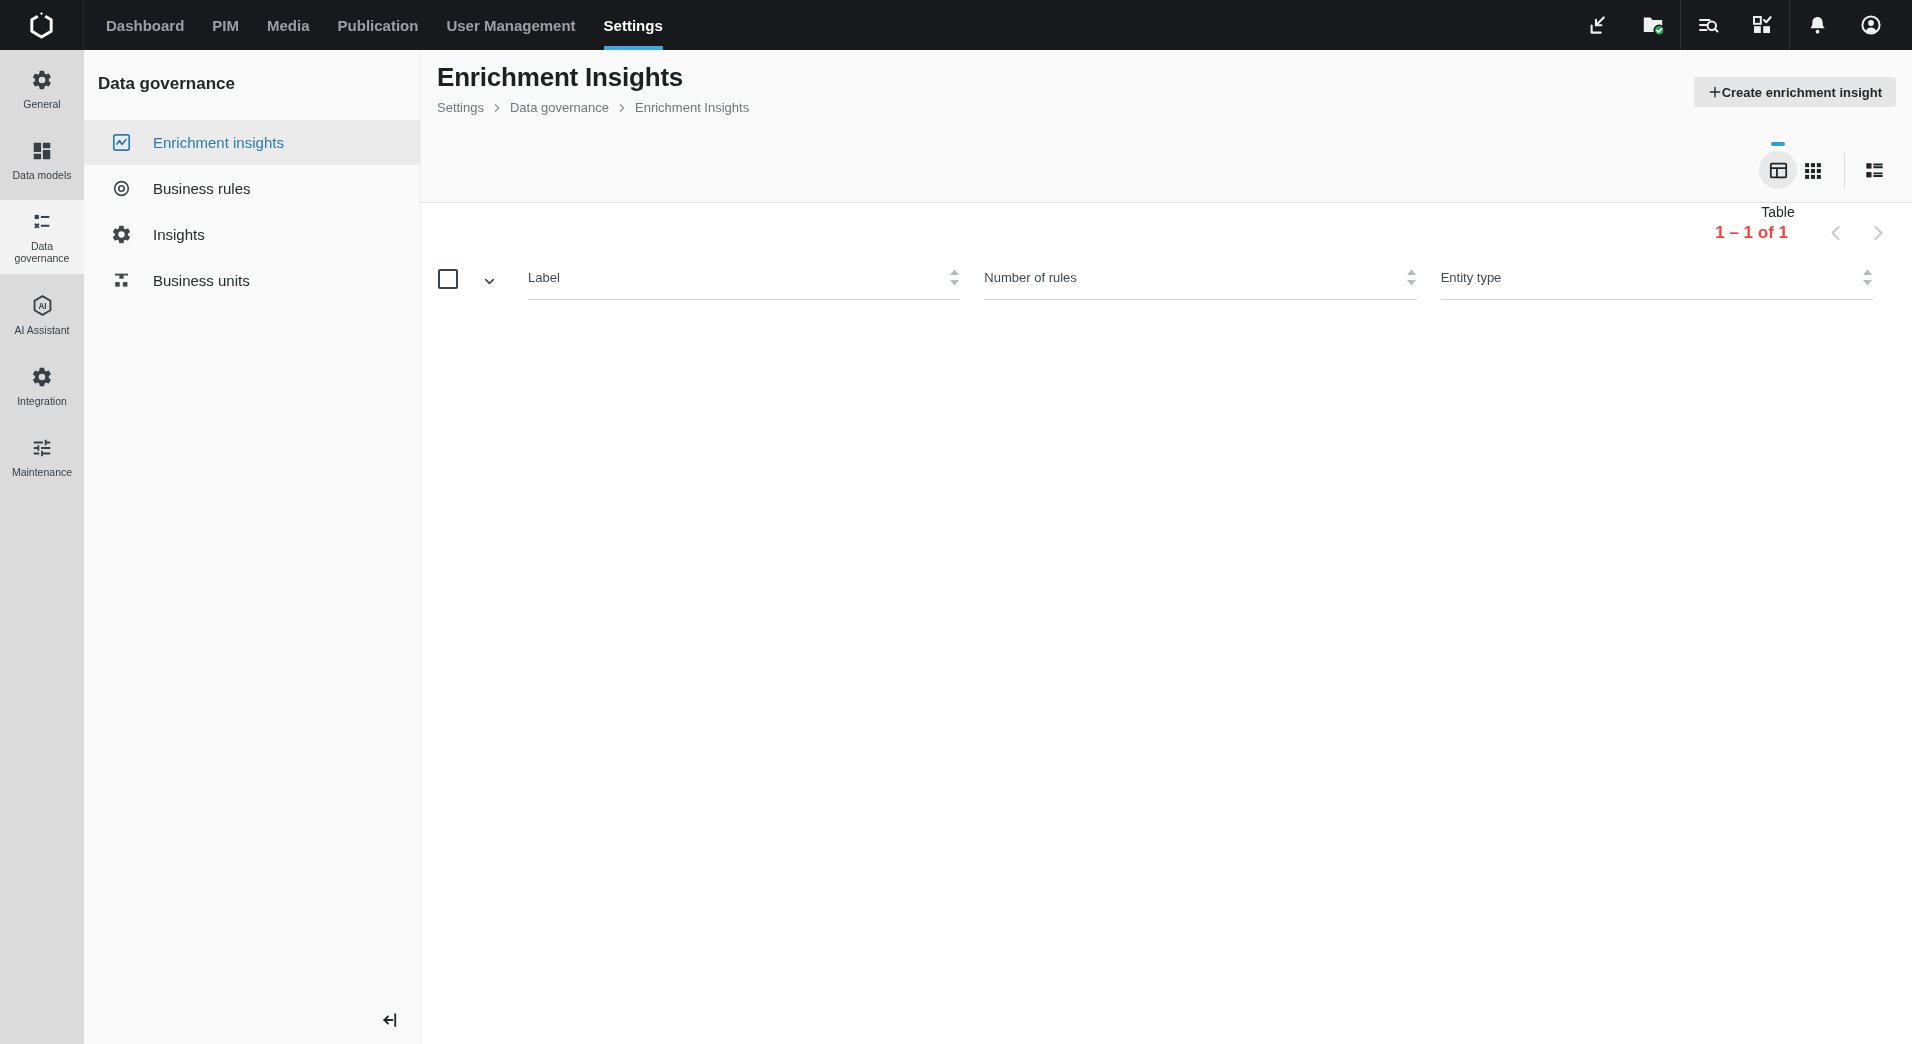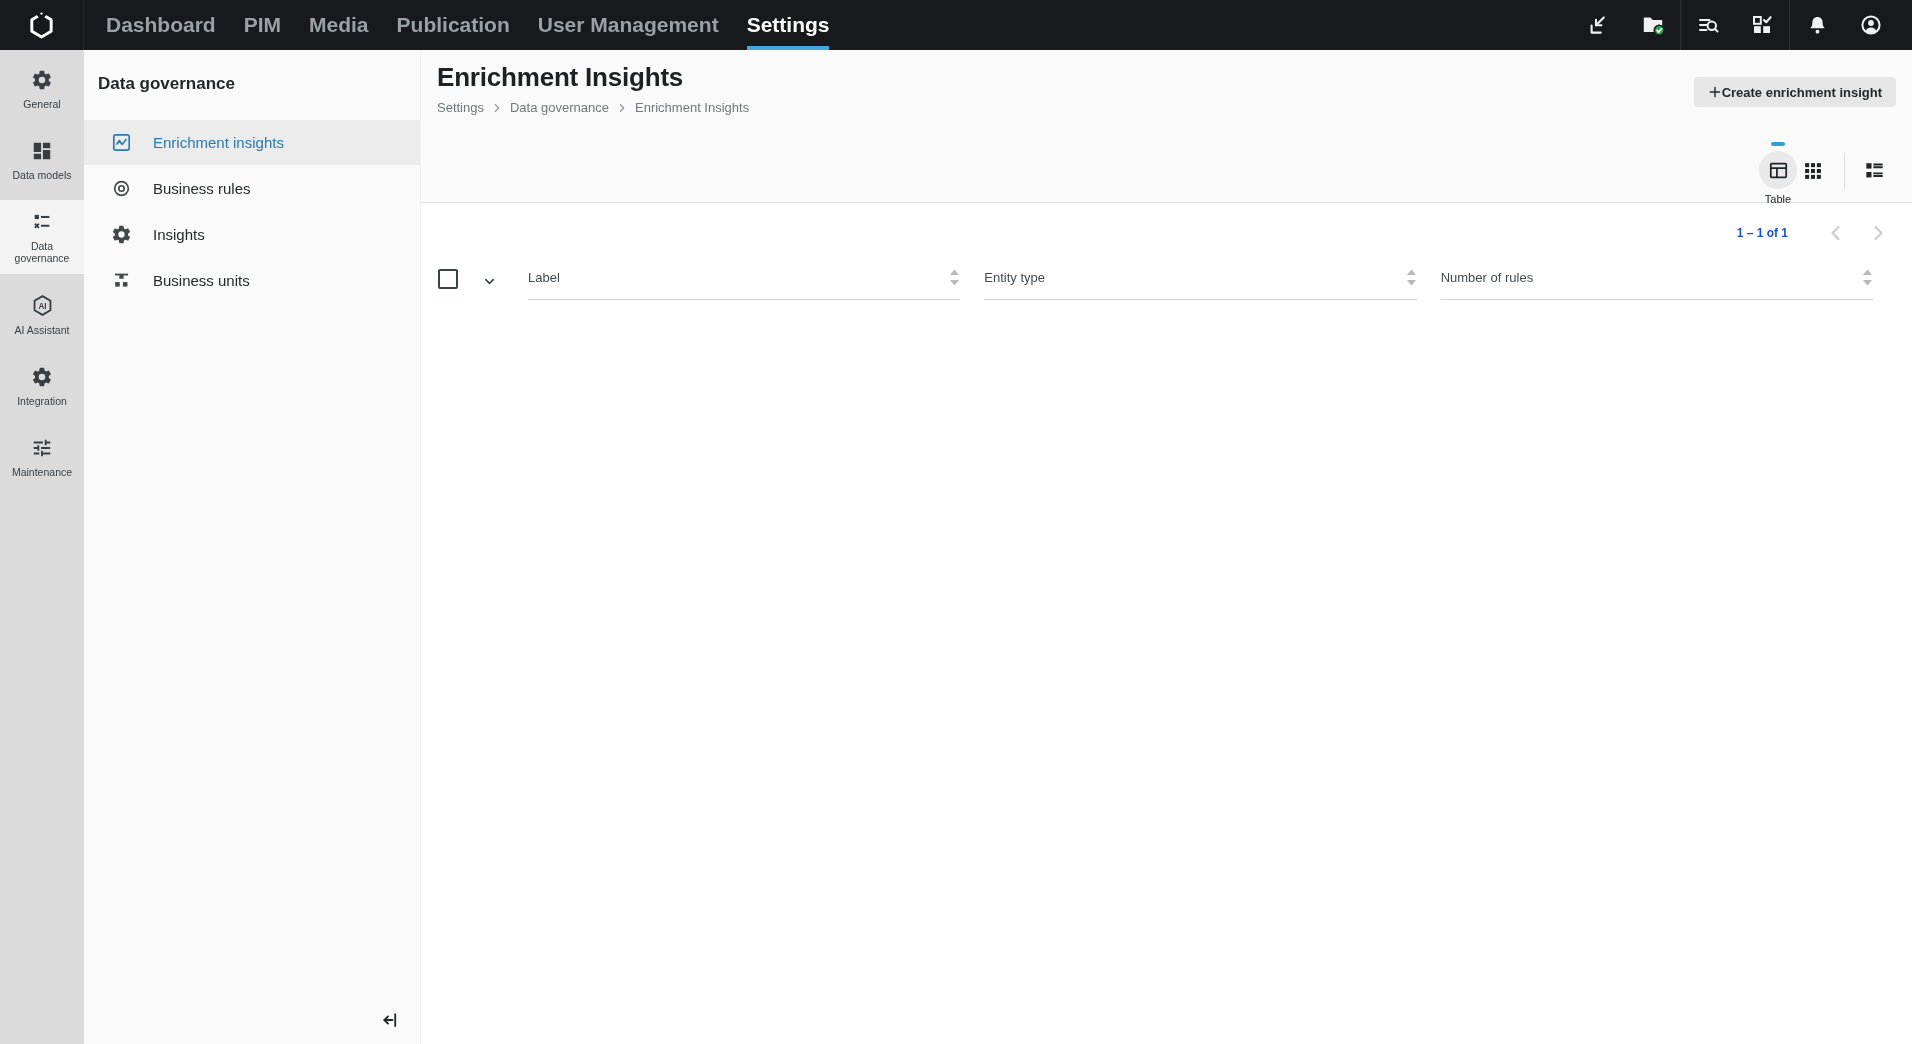--- a/index.html
+++ b/index.html
@@ -6,21 +6,21 @@
   html,body { width:1912px; height:1044px; overflow:hidden;
     font-family:"Liberation Sans", sans-serif; background:#fff; color:#24292d; }
   [data-interactable="true"] { cursor:pointer; }
   button { background:none; border:none; font-family:inherit; }
 
   
   .topnav { height:50px; background:#17191c; display:flex; align-items:stretch; }
   .logo-box { width:84px; display:flex; align-items:center; justify-content:center;
     border-right:1px solid #24272b; }
   .menu { display:flex; align-items:stretch; margin-left:22px; gap:28px; }
-  .menu-item { display:flex; align-items:center; font-size:21px; font-weight:600;
+  .menu-item { display:flex; align-items:center; font-size:15px; font-weight:600;
     color:#9aa0a5; border-bottom:4px solid transparent; border-top:4px solid transparent;
     text-decoration:none; }
   .menu-item.active { color:#ffffff; border-bottom-color:#42a7dd; }
   .nav-actions { margin-left:auto; display:flex; align-items:center; padding-right:14px; }
   .nav-icon-btn { width:54px; height:50px; display:flex; align-items:center; justify-content:center; color:#eef0f1; }
   .nav-divider { width:1px; height:50px; background:#2c3034; }
 
   
   .layout { display:flex; height:994px; }
 
@@ -52,29 +52,29 @@
   .breadcrumb a { color:#6f787e; text-decoration:none; }
   .crumb-sep { display:flex; color:#8a9298; }
   .create-btn { position:absolute; top:27px; right:16px; height:30px; padding:0 14px;
     background:#e6e6e6; border-radius:4px; display:flex; align-items:center; 
     font-size:13px; font-weight:600; color:#24282b; }
   .view-row { position:absolute; top:92px; right:26px; display:flex; align-items:flex-start; }
   .view-table { display:flex; flex-direction:column; align-items:center; width:40px; }
   .view-dash { width:14px; height:4px; border-radius:2px; background:#2f9fd8; margin-bottom:5px; }
   .view-circle { width:38px; height:38px; border-radius:50%; background:#e9e9e9;
     display:flex; align-items:center; justify-content:center; color:#1e2428; }
-  .view-label { font-size:11px; color:#23282b; margin-top:4px; }
+  .view-label { font-size:14px; color:#23282b; margin-top:15px; }
   .view-btn { color:#1e2428; display:flex; }
   .view-btn.grid { margin:18px 0 0 4px; }
   .view-btn.records { margin:17px 0 0 18px; }
   .view-divider { width:1px; height:36px; background:#dcdcdc; margin:11px 0 0 20px; }
 
   .content { flex:1; }
   .pagination { display:flex; justify-content:flex-end; align-items:center; padding:16px 20px 0 16px; }
-  .pg-range { font-size:12px; font-weight:600; color:#1d4ed8; margin-right:34px; }
+  .pg-range { font-size:17px; font-weight:600; color:#ef4444; margin-right:34px; }
   .pg-btn { display:flex; color:#c9ccce; padding:2px; }
   .pg-btn + .pg-btn { margin-left:14px; }
 
   
   .grid-table { margin-top:22px; }
   .trow-grid { display:grid; grid-template-columns:20px 22px 1fr 1fr 1fr; column-gap:24px;
     padding:0 39px 0 17px; align-items:center; }
   .thead { align-items:end; }
   .th { display:flex; justify-content:space-between; align-items:center;
     border-bottom:1px solid #d2d5d7; padding-bottom:13px; font-size:13px; color:#434a4f; }
@@ -375,35 +375,35 @@
           <div class="th" data-interactable="true">
             <span data-interactable="false">Label</span>
             <span class="sort-icon" data-interactable="true">
               <svg width="11" height="17" viewBox="0 0 11 17" fill="#b4babd">
                   <polygon points="5.5,0.5 10,6 1,6"></polygon>
                   <polygon points="1,11 10,11 5.5,16.5"></polygon>
                 </svg>
             </span>
           </div>
           <div class="th" data-interactable="true">
+            <span data-interactable="false">Number of rules</span>
+            <span class="sort-icon" data-interactable="true">
+              <svg width="11" height="17" viewBox="0 0 11 17" fill="#b4babd">
+                  <polygon points="5.5,0.5 10,6 1,6"></polygon>
+                  <polygon points="1,11 10,11 5.5,16.5"></polygon>
+                </svg>
+            </span>
+          </div>
+          <div class="th" data-interactable="true">
             <span data-interactable="false">Entity type</span>
             <span class="sort-icon" data-interactable="true">
               <svg width="11" height="17" viewBox="0 0 11 17" fill="#b4babd">
                   <polygon points="5.5,0.5 10,6 1,6"></polygon>
                   <polygon points="1,11 10,11 5.5,16.5"></polygon>
                 </svg>
             </span>
           </div>
-          <div class="th" data-interactable="true">
-            <span data-interactable="false">Number of rules</span>
-            <span class="sort-icon" data-interactable="true">
-              <svg width="11" height="17" viewBox="0 0 11 17" fill="#b4babd">
-                  <polygon points="5.5,0.5 10,6 1,6"></polygon>
-                  <polygon points="1,11 10,11 5.5,16.5"></polygon>
-                </svg>
-            </span>
-          </div>
         </div>
 
       </div>
     </div>
   </main>
 </div>
 
 </body></html>

